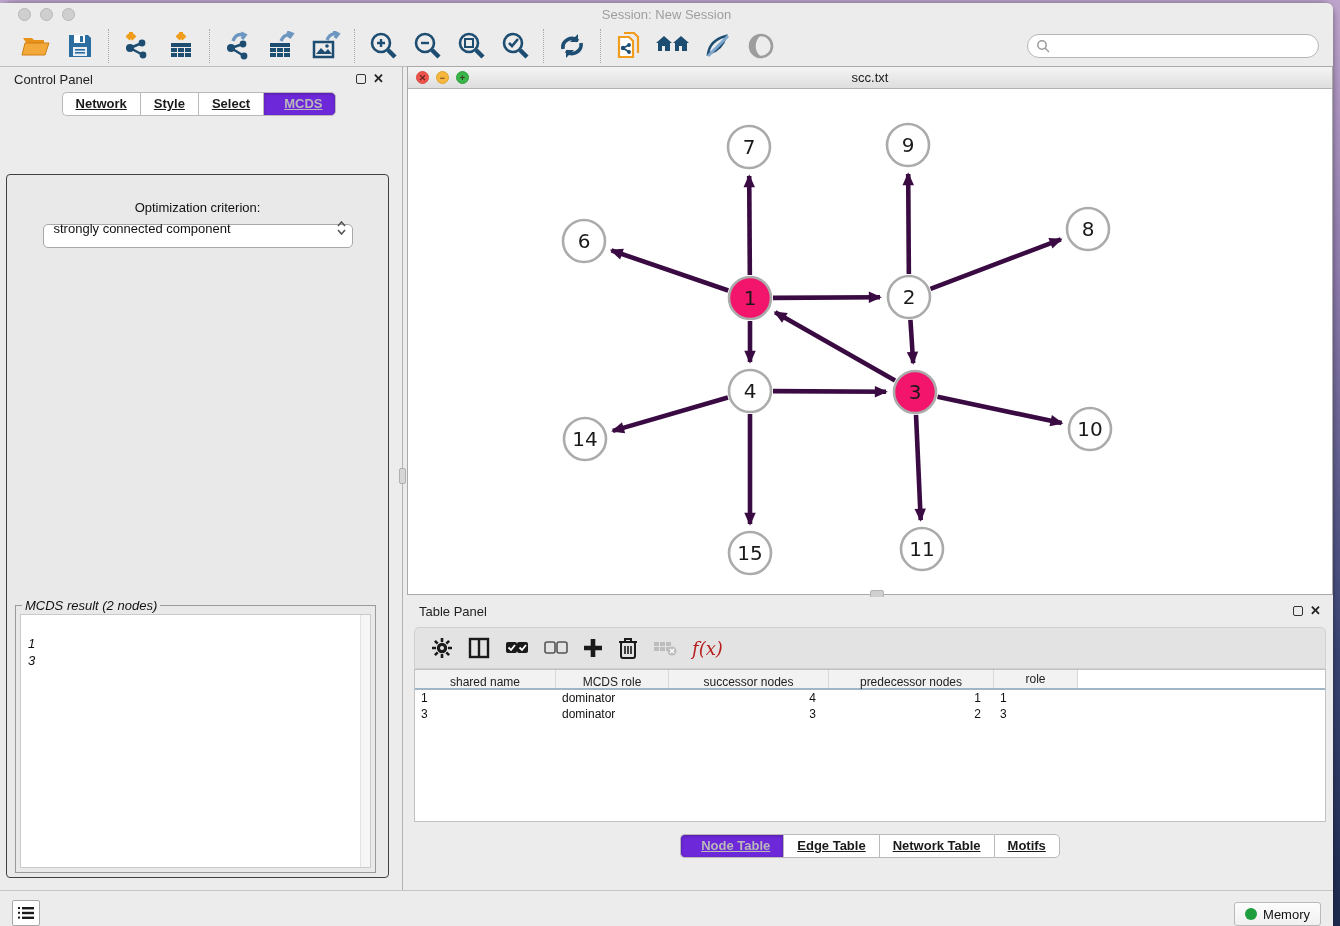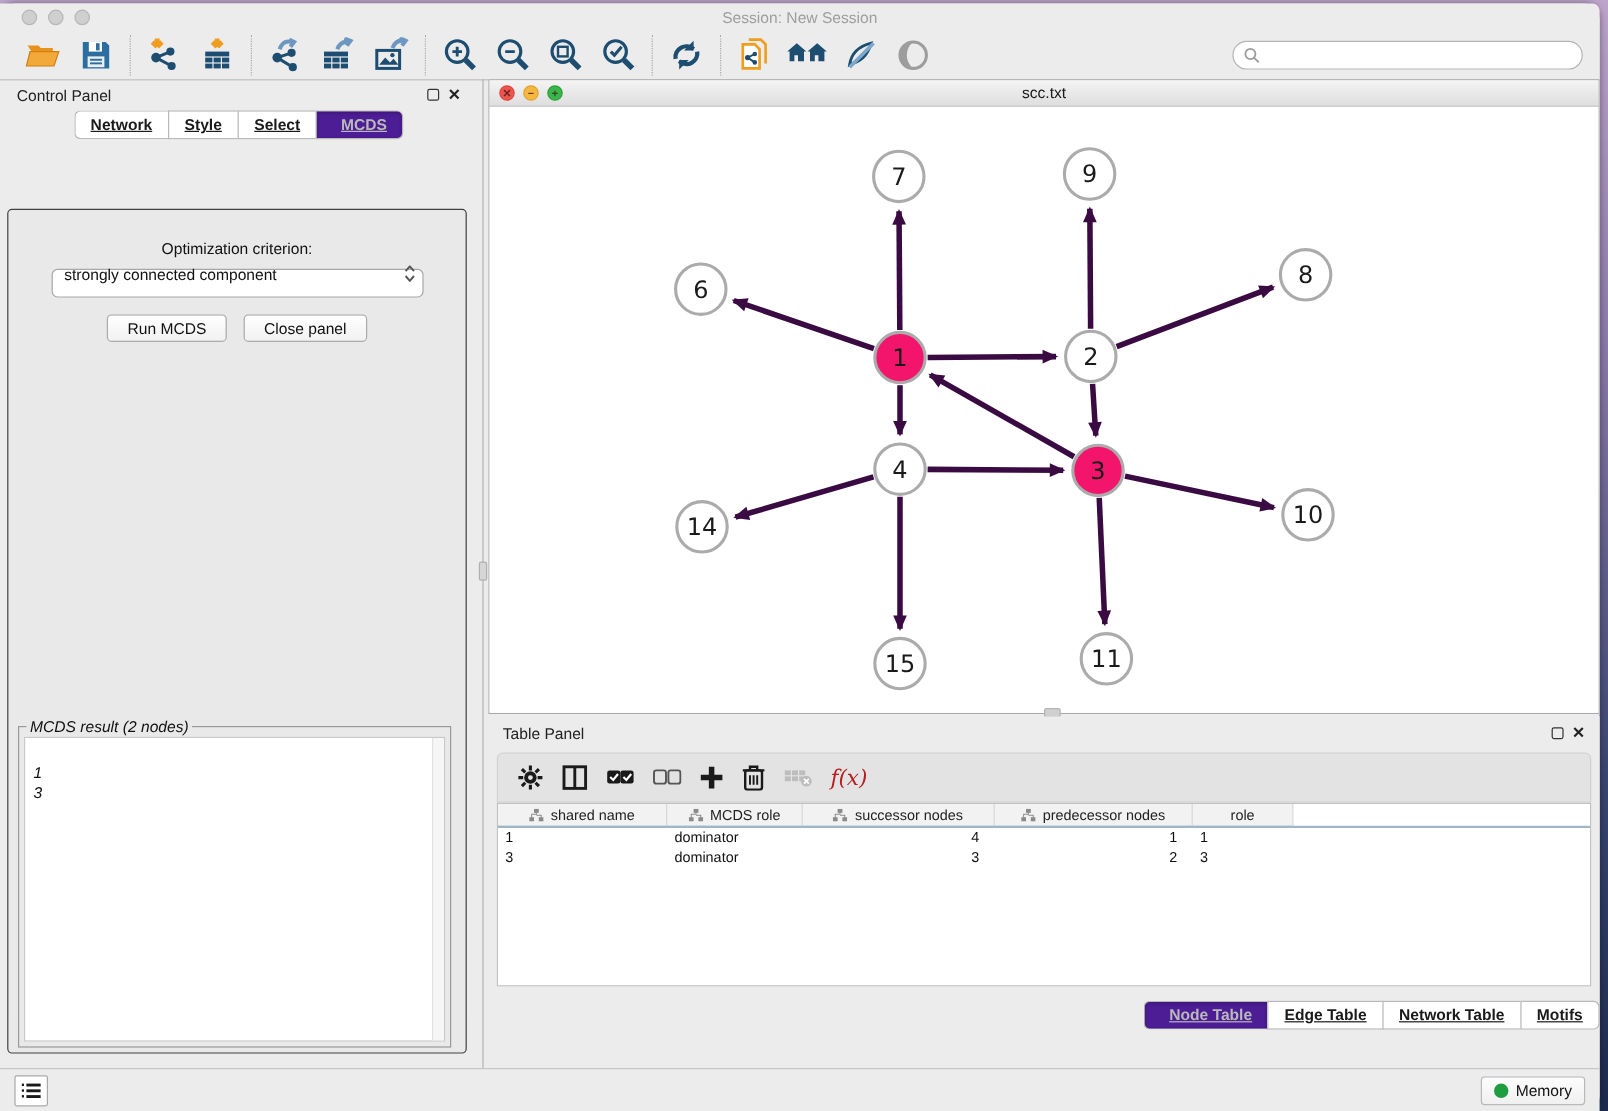--- a/index.html
+++ b/index.html
@@ -43,21 +43,21 @@
     font-size:13px; color:#222; }
   .panel-icons { margin-left:auto; display:flex; gap:7px; align-items:center; }
   .float-icon { width:10px; height:10px; border:1.5px solid #333; border-radius:2px; }
   .close-icon { font-size:13px; font-weight:bold; color:#222; line-height:10px; }
   .tabbar { display:flex; justify-content:center; position:relative; z-index:2; }
   .tab { font-size:13px; font-weight:600; color:#1a1a1a; background:#fff;
     border:1px solid #b9b9b9; border-right:none; padding:3px 13px 4px;
     cursor:pointer;text-decoration:underline; }
   .tab:first-child { border-radius:5px 0 0 5px; }
   .tab:last-child { border-right:1px solid #b9b9b9; border-radius:0 5px 5px 0; }
-  .tab.selected { background:#4c1d95; color:#b9b9b9;
+  .tab.selected { background:#6d28d9; color:#b9b9b9;
     box-shadow:inset 0 1px 3px rgba(0,0,0,.25);padding-left:20px; }
   .cp-body { position:absolute; left:6px; right:9px; top:37px; bottom:10px;
     background:#e9e9e9; border:1px solid #404040; border-radius:4px;
     margin-top:0; padding-top:20px; }
   .opt-label { text-align:center; font-size:13px; color:#111; margin-top:5px; }
   .dropdown { margin:9px auto 0; width:310px; height:24px; background:#fff;
     border:1px solid #a8a8a8; border-radius:5px; display:flex; align-items:center;
     padding:0 6px 16px 10px; font-size:13px; color:#111; cursor:pointer; }
   .dd-stepper { margin-left:auto; display:flex; flex-direction:column;
     align-items:center; line-height:5px; color:#555; font-size:9px; }
@@ -104,32 +104,32 @@
     background:#e3e3e3; border:1px solid #d0d0d0; border-radius:5px 5px 0 0;
     display:flex; align-items:center; gap:15px; padding:0 16px; }
   .tp-btn { display:flex; align-items:center; justify-content:center; cursor:pointer; }
   .fx { font-family:"DejaVu Serif", serif; font-style:italic; font-size:18px;
     color:#b91c1c; }
   .tp-table { position:absolute; left:7px; right:7px; top:72px; bottom:68px;
     background:#fff; border:1px solid #c2c2c2; overflow:hidden; }
   .thead { display:flex; height:20px; border-bottom:2px solid #9fb6c9;
     background:#f2f2f2; }
   .th { display:flex; align-items:center; justify-content:center; gap:6px;
-    font-size:12px; color:#222; border-right:1px solid #d8d8d8; cursor:pointer; }
+    font-size:12px; color:#222; border-right:1px solid #d8d8d8; cursor:pointer;flex-direction:column; }
   .trow { display:flex; height:16px; font-size:12px; color:#111; cursor:default; }
   .td { padding:1px 6px; }
   .c0 { width:141px; } .c1 { width:113px; } .c2 { width:160px; }
   .c3 { width:165px; } .c4 { width:84px; }
   .num { text-align:right; padding-right:13px; }
   .tp-tabs { position:absolute; left:0; right:0; bottom:32px; display:flex;
-    justify-content:flex-end; }
+    justify-content:center; }
   
   .statusbar { position:absolute; left:0; right:0; bottom:0; height:36px;
     background:#ececec; border-top:1px solid #c6c6c6; display:flex;
-    align-items:center; padding:0 12px; }
+    align-items:flex-end; padding:0 12px; }
   .sb-btn { background:#fff; border:1px solid #a8a8a8; border-radius:2px;
     width:28px; height:26px; display:flex; align-items:center; justify-content:center;
     cursor:pointer; }
   .mem-btn { margin-left:auto; background:linear-gradient(#fdfdfd,#f0f0f0);
     border:1px solid #b9b9b9; border-radius:3px; height:24px; display:flex;
     align-items:center; gap:6px; padding:0 10px; font-size:13px; color:#111;
     cursor:pointer; }
   .mem-dot { width:12px; height:12px; border-radius:50%; background:#1e9e3e; }
 </style>
 </head>
@@ -328,24 +328,20 @@
     <div class="cp-body" style="top:108px; position:absolute; left:6px; right:9px; bottom:12px;">
       <div class="opt-label">Optimization criterion:</div>
       <div class="dropdown">
         <span>strongly connected component</span>
         <span class="dd-stepper">
           <svg width="9" height="14" viewBox="0 0 9 14">
               <path d="M1 5 l3.5 -4 l3.5 4" fill="none" stroke="#555" stroke-width="1.6"></path>
               <path d="M1 9 l3.5 4 l3.5 -4" fill="none" stroke="#555" stroke-width="1.6"></path>
             </svg>
         </span>
-      </div>
-      <div class="btn-row">
-        <button class="btn">Run MCDS</button>
-        <button class="btn">Close panel</button>
       </div>
       <div class="result-box">
         <span class="result-label">MCDS result (2 nodes)</span>
         <div class="result-inner">
           <span>1
 3</span>
           <span class="result-scroll"></span>
         </div>
       </div>
     </div>

